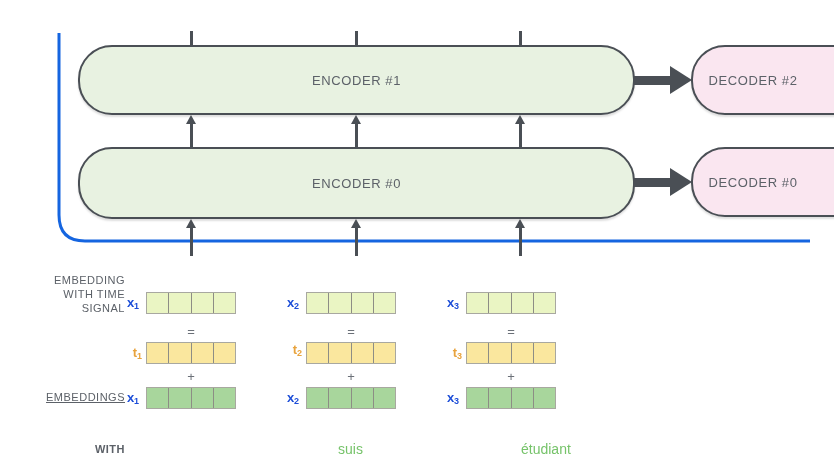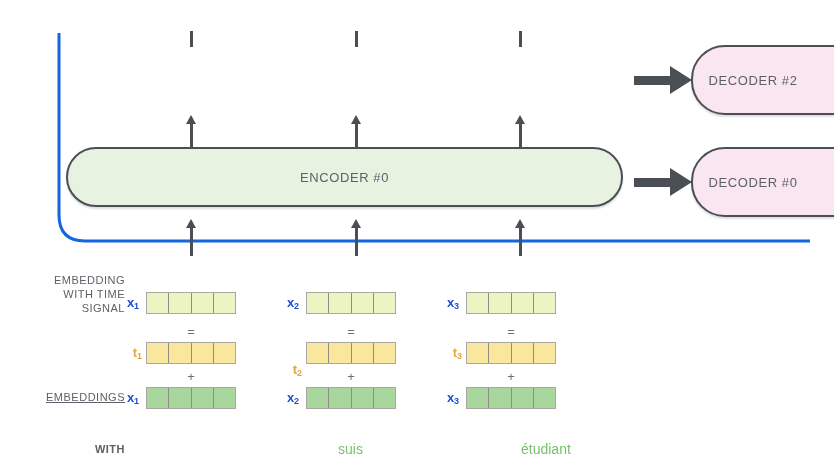--- a/index.html
+++ b/index.html
@@ -129,26 +129,29 @@
 </style>
 </head>
 <body>
 
 <div id="canvas">
 
   <svg id="residual-svg" viewBox="0 0 834 474">
     <path d="M 59 33 L 59 215 Q 59 241 85 241 L 810 241" fill="none" stroke="#1565e0" stroke-width="3"></path>
   </svg>
 
+  <div class="block encoder" style="left:78px; top:45px; width:557px; height:70px;">
+    <span>ENCODER #1</span>
+  </div>
 
   <div class="vline" style="left:190px; top:31px; height:16px;"></div>
   <div class="vline" style="left:355px; top:31px; height:16px;"></div>
   <div class="vline" style="left:519px; top:31px; height:16px;"></div>
 
-  <div class="block encoder" style="left:66px; top:147px; width:557px; height:60px;">
+  <div class="block encoder" style="left:78px; top:147px; width:557px; height:72px;">
     <span>ENCODER #0</span>
   </div>
 
   <div class="vline" style="left:190px; top:123px; height:24px;"></div>
   <div class="vhead" style="left:185.5px; top:115px;"></div>
   <div class="vline" style="left:355px; top:123px; height:24px;"></div>
   <div class="vhead" style="left:350.5px; top:115px;"></div>
   <div class="vline" style="left:519px; top:123px; height:24px;"></div>
   <div class="vhead" style="left:514.5px; top:115px;"></div>
 
@@ -215,21 +218,21 @@
   <div class="vec-label lbl-amber" style="left:124px; top:345px; width:18px;">
     <span>t</span><span class="sub">1</span>
   </div>
   <div class="vec vec-amber" style="left:146px; top:342px;">
     <div class="cell"></div>
     <div class="cell"></div>
     <div class="cell"></div>
     <div class="cell"></div>
   </div>
 
-  <div class="vec-label lbl-amber" style="left:284px; top:362px; width:18px;">
+  <div class="vec-label lbl-amber" style="left:284px; top:342px; width:18px;">
     <span>t</span><span class="sub">2</span>
   </div>
   <div class="vec vec-amber" style="left:306px; top:342px;">
     <div class="cell"></div>
     <div class="cell"></div>
     <div class="cell"></div>
     <div class="cell"></div>
   </div>
 
   <div class="vec-label lbl-amber" style="left:444px; top:345px; width:18px;">

